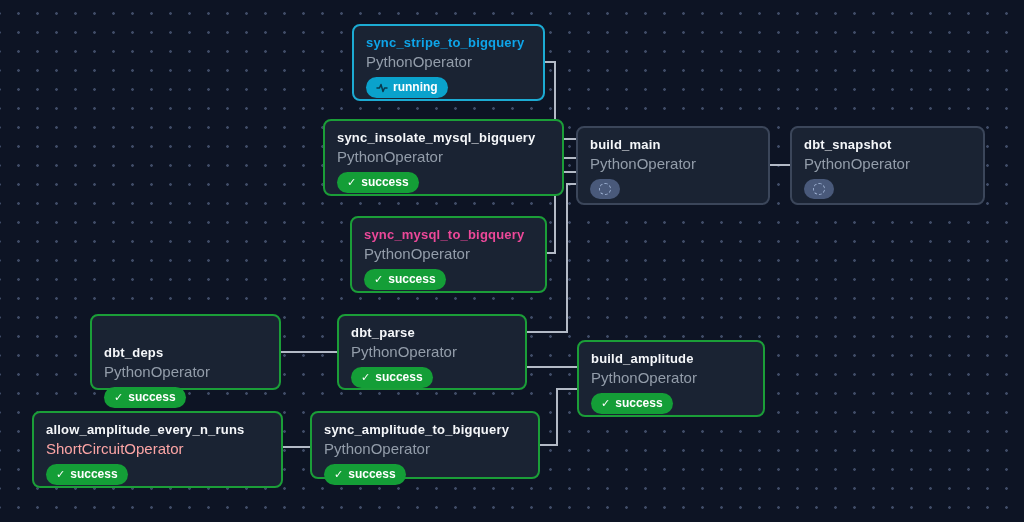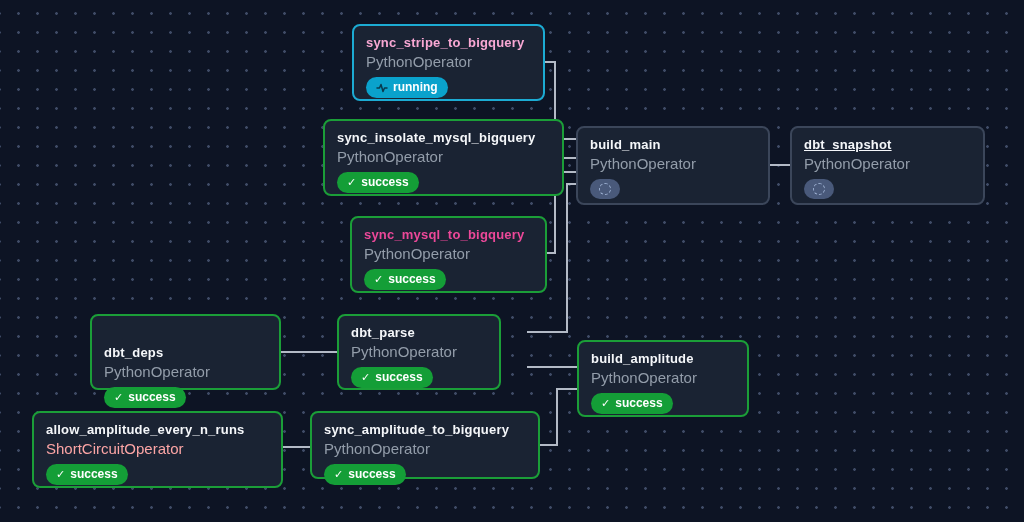--- a/index.html
+++ b/index.html
@@ -79,21 +79,21 @@
     <div class="edge" style="background: rgb(179, 186, 198); left: 566px; top: 183px; width: 2px; height: 150px;"></div>
     <div class="edge" style="background: rgb(179, 186, 198); left: 567px; top: 183px; width: 9px; height: 2px;"></div>
     <div class="edge" style="background: rgb(179, 186, 198); left: 770px; top: 164px; width: 20px; height: 2px;"></div>
     <div class="edge" style="background: rgb(179, 186, 198); left: 281px; top: 351px; width: 56px; height: 2px;"></div>
     <div class="edge" style="background: rgb(179, 186, 198); left: 527px; top: 366px; width: 50px; height: 2px;"></div>
     <div class="edge" style="background: rgb(179, 186, 198); left: 283px; top: 446px; width: 27px; height: 2px;"></div>
     <div class="edge" style="background: rgb(179, 186, 198); left: 540px; top: 444px; width: 17px; height: 2px;"></div>
     <div class="edge" style="background: rgb(179, 186, 198); left: 556px; top: 388px; width: 2px; height: 58px;"></div>
     <div class="edge" style="background: rgb(179, 186, 198); left: 557px; top: 388px; width: 20px; height: 2px;"></div>
     <div class="node" style="left: 352px; top: 24px; width: 193px; height: 77px; border-color: rgb(28, 171, 211); background: rgb(26, 35, 51);">
-    <div class="node-title" style="color: #f9a8d4;">sync_stripe_to_bigquery</div>
+    <div class="node-title" style="color: #0ea5e9;">sync_stripe_to_bigquery</div>
     <div class="node-operator" style="color: rgb(147, 157, 170);">PythonOperator</div>
     <div class="badge" style="background: rgb(10, 162, 204);">
       <span class="badge-icon">
           <svg width="12" height="12" viewBox="0 0 24 24" fill="none" stroke="#083a4e" stroke-width="3" stroke-linecap="round" stroke-linejoin="round">
             <polyline points="2,12 7,12 10,5 14,19 17,12 22,12"></polyline>
           </svg>
         </span>
       <span class="badge-label">running</span>
     </div>
   </div>
@@ -121,50 +121,50 @@
     <div class="node-title" style="color: rgb(245, 247, 250);">build_main</div>
     <div class="node-operator" style="color: rgb(147, 157, 170);">PythonOperator</div>
     <div class="badge badge-none" style="background: rgb(73, 89, 122);">
       <span class="badge-icon">
           <span class="icon-dashed"></span>
         </span>
 
     </div>
   </div>
     <div class="node" style="left: 790px; top: 126px; width: 195px; height: 79px; border-color: rgb(59, 70, 90); background: rgb(26, 35, 51);">
-    <div class="node-title" style="color: rgb(245, 247, 250); text-decoration: underline;">dbt_snapshot</div>
+    <div class="node-title" style="color: rgb(245, 247, 250);">dbt_snapshot</div>
     <div class="node-operator" style="color: rgb(147, 157, 170);">PythonOperator</div>
     <div class="badge badge-none" style="background: rgb(73, 89, 122);">
       <span class="badge-icon">
           <span class="icon-dashed"></span>
         </span>
 
     </div>
   </div>
     <div class="node" style="left: 90px; top: 314px; width: 191px; height: 76px; border-color: rgb(27, 158, 56); background: rgb(26, 35, 51);">
     <div class="node-title" style="color: rgb(245, 247, 250); margin-top: 20px;">dbt_deps</div>
     <div class="node-operator" style="color: rgb(147, 157, 170);">PythonOperator</div>
     <div class="badge" style="background: rgb(20, 158, 55);">
       <span class="badge-icon">
           <span class="icon-check">✓</span>
         </span>
       <span class="badge-label">success</span>
     </div>
   </div>
-    <div class="node" style="left: 337px; top: 314px; width: 164px; height: 76px; border-color: rgb(27, 158, 56); background: rgb(26, 35, 51);">
+    <div class="node" style="left: 337px; top: 314px; width: 190px; height: 76px; border-color: rgb(27, 158, 56); background: rgb(26, 35, 51);">
     <div class="node-title" style="color: rgb(245, 247, 250);">dbt_parse</div>
     <div class="node-operator" style="color: rgb(147, 157, 170);">PythonOperator</div>
     <div class="badge" style="background: rgb(20, 158, 55);">
       <span class="badge-icon">
           <span class="icon-check">✓</span>
         </span>
       <span class="badge-label">success</span>
     </div>
   </div>
-    <div class="node" style="left: 577px; top: 340px; width: 172px; height: 77px; border-color: rgb(27, 158, 56); background: rgb(26, 35, 51);">
+    <div class="node" style="left: 577px; top: 340px; width: 188px; height: 77px; border-color: rgb(27, 158, 56); background: rgb(26, 35, 51);">
     <div class="node-title" style="color: rgb(245, 247, 250);">build_amplitude</div>
     <div class="node-operator" style="color: rgb(147, 157, 170);">PythonOperator</div>
     <div class="badge" style="background: rgb(20, 158, 55);">
       <span class="badge-icon">
           <span class="icon-check">✓</span>
         </span>
       <span class="badge-label">success</span>
     </div>
   </div>
     <div class="node" style="left: 32px; top: 411px; width: 251px; height: 77px; border-color: rgb(27, 158, 56); background: rgb(26, 35, 51);">

